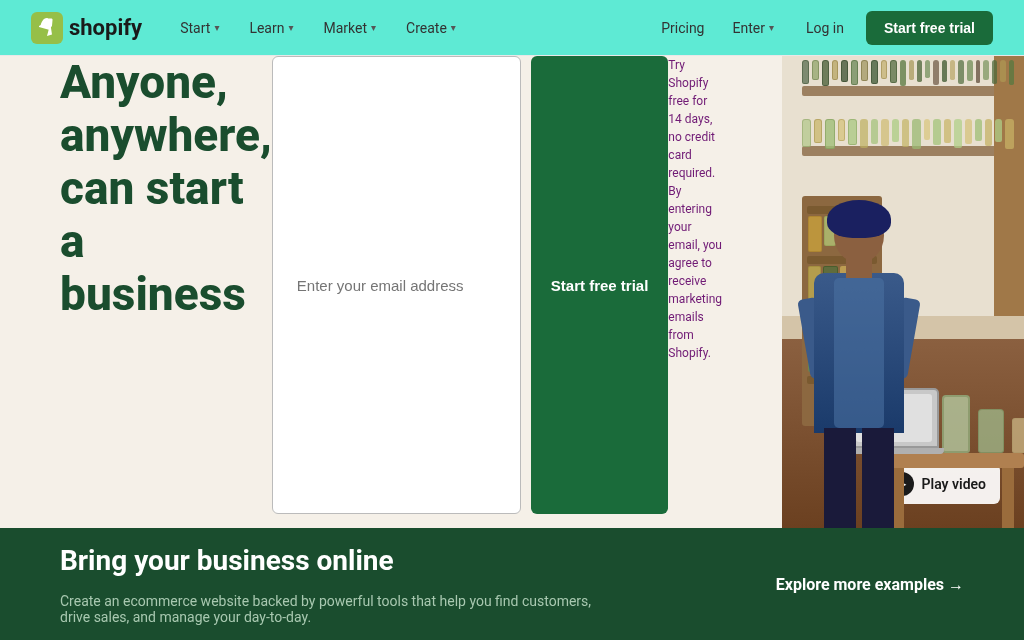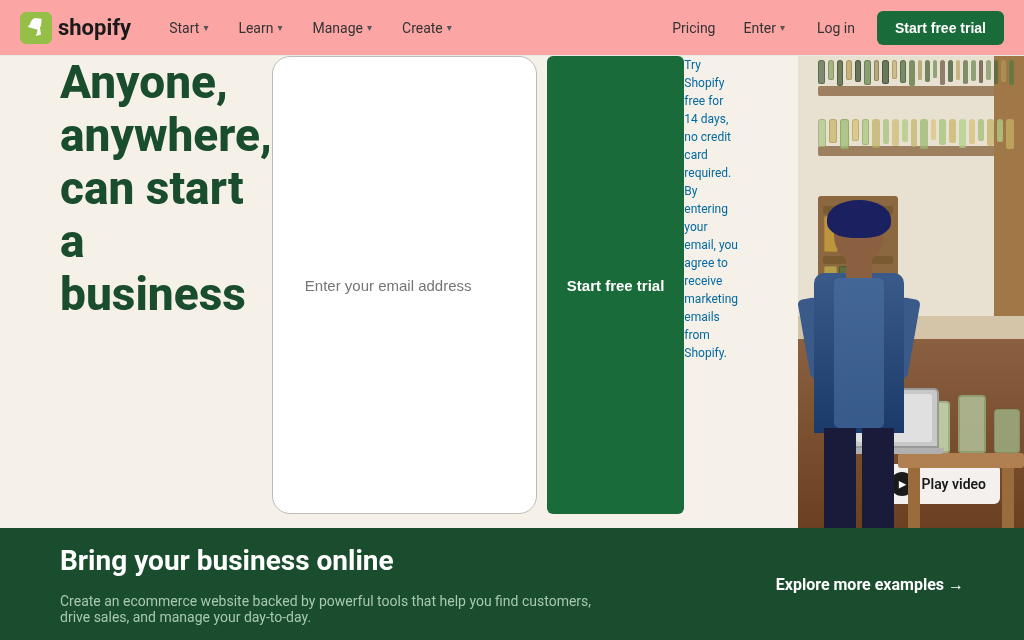--- a/index.html
+++ b/index.html
@@ -2,23 +2,23 @@
 <html><head>
   <meta charset="utf-8">
   <style>
     * { margin: 0; padding: 0; box-sizing: border-box; }
     body { font-family: -apple-system, BlinkMacSystemFont, 'Segoe UI', Roboto, sans-serif; width: 1024px; height: 640px; overflow: hidden; }
 
     
     .navbar {
       display: flex;
       align-items: center;
-      background: #fca5a5;
+      background: #5eead4;
       height: 56px;
-      padding: 0 20px;
+      padding: 0 31px;
       border-bottom: 1px solid #e8e8e8;
       position: relative;
       z-index: 10;
     }
     .logo-area {
       display: flex;
       align-items: center;
       gap: 6px;
       margin-right: 28px;
     }
@@ -95,42 +95,42 @@
       line-height: 1.15;
       margin-bottom: 36px;
     }
     .hero-form {
       display: flex;
       gap: 10px;
       margin-bottom: 14px;
     }
     .email-input {
       flex: 1;
-      padding: 12px 32px;
+      padding: 12px 24px;
       font-size: 15px;
       border: 1.5px solid #bbb;
-      border-radius: 18px;
+      border-radius: 6px;
       outline: none;
       background: #fff;
       color: #8b5cf6;
     }
     .cta-btn-hero {
       background: #1a6b3a;
       color: #fff;
       border: none;
       padding: 12px 20px;
       font-size: 15px;
       font-weight: 600;
       border-radius: 6px;
       cursor: pointer;
       white-space: nowrap;
     }
     .hero-disclaimer {
       font-size: 12px;
-      color: #0369a1;
+      color: #701a75;
       line-height: 1.5;
       max-width: 400px;
     }
     .hero-right {
       flex: 1;
       position: relative;
       overflow: hidden;
     }
     
     .store-scene {
@@ -229,21 +229,21 @@
   <div class="nav-left">
     <div class="nav-item">
       <span>Start</span>
       <span class="chevron">▾</span>
     </div>
     <div class="nav-item">
       <span>Learn</span>
       <span class="chevron">▾</span>
     </div>
     <div class="nav-item">
-      <span>Manage</span>
+      <span>Market</span>
       <span class="chevron">▾</span>
     </div>
     <div class="nav-item">
       <span>Create</span>
       <span class="chevron">▾</span>
     </div>
   </div>
 
   <div class="nav-right">
     <div class="nav-item">

